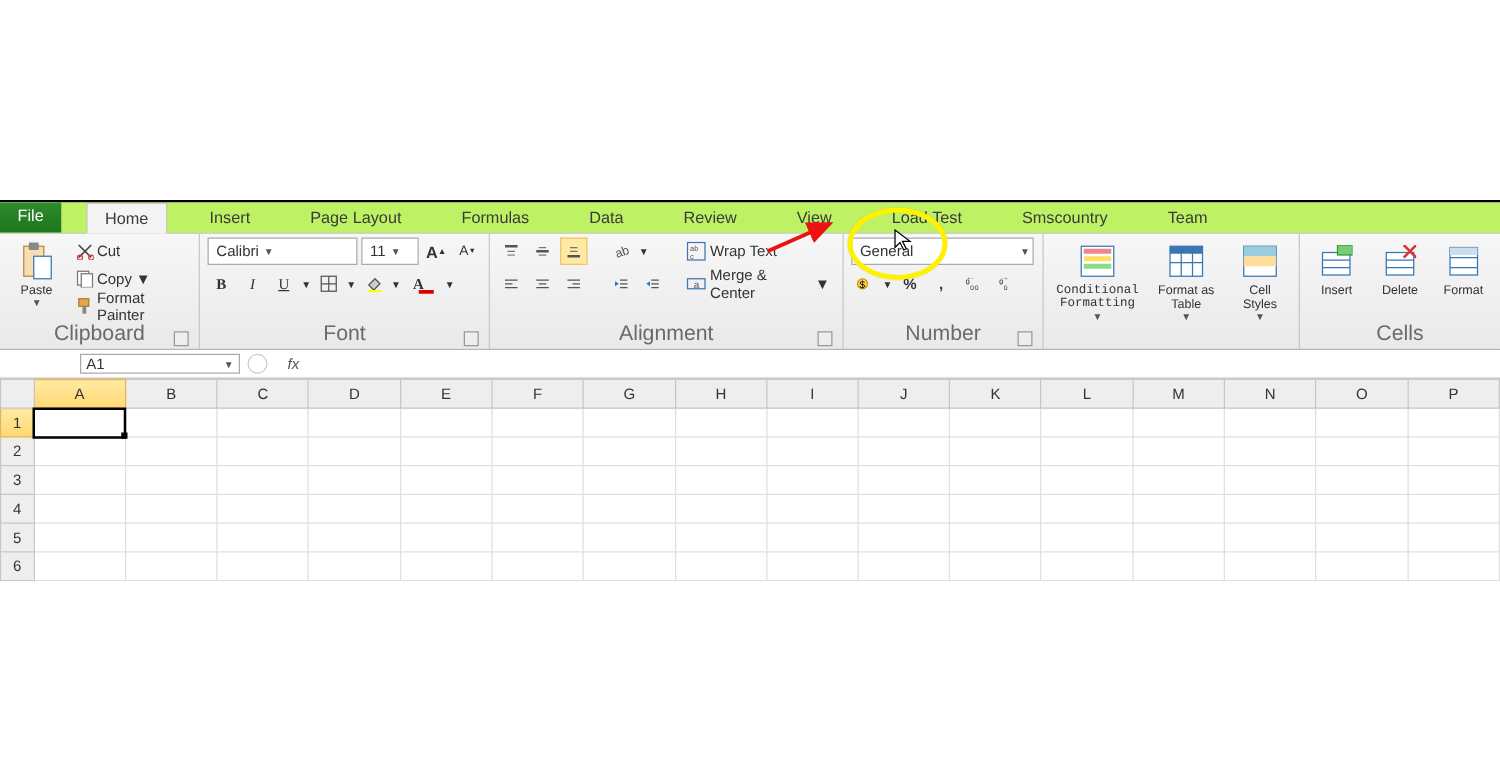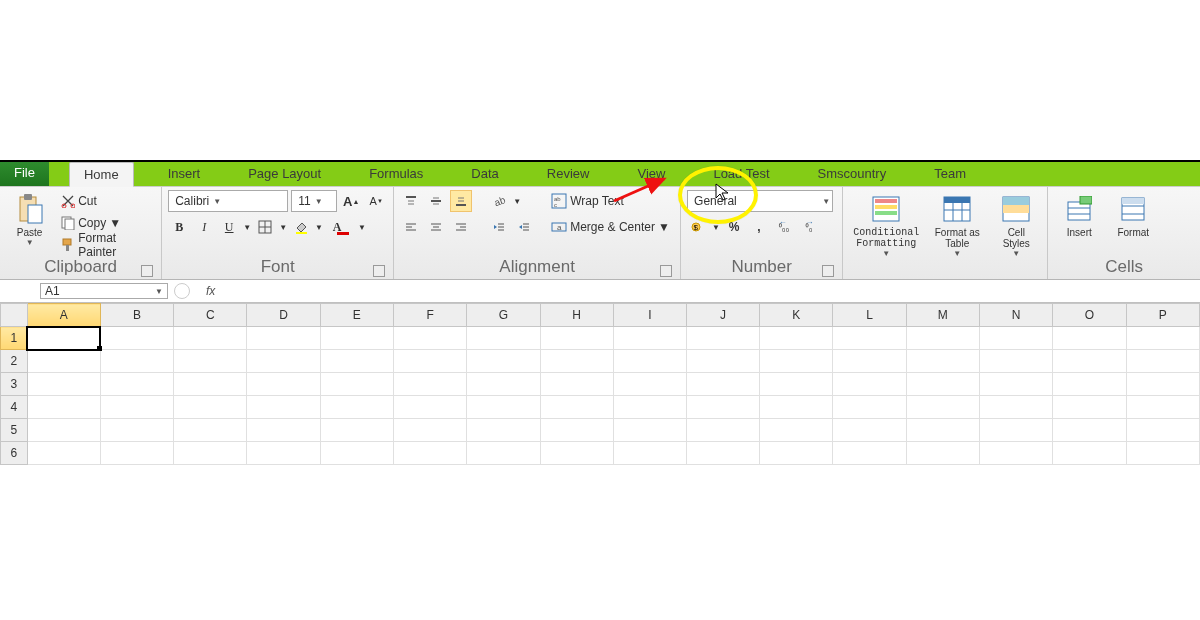--- a/index.html
+++ b/index.html
@@ -14,21 +14,21 @@
   .topspace {
     height: 160px;
     background: #fff;
     border-bottom: 2px solid #000;
   }
   
   .tabstrip {
     display: flex;
     align-items: stretch;
     height: 24px;
-    background: #84cc16;
+    background: #bef264;
     border-bottom: 1px solid #ccc;
   }
   .file-tab {
     background: linear-gradient(#2e8b2e,#1e751e);
     color: #fff;
     padding: 3px 14px;
     font-size: 13px;
     cursor: pointer;
   }
   .tab {
@@ -129,20 +129,21 @@
   }
   svg{display:block;}
 
   
   .fbar {
     display:flex;
     align-items:center;
     height:22px;
     border-bottom:1px solid #c0c0c0;
     background:#fff;
+    padding-left:24px;
   }
   .namebox {
     width:118px;
     display:flex;align-items:center;
     border:1px solid #aaa;
     margin:2px 2px 2px 40px;
     background:#fff;
     padding:0 4px;
     font-size:12px;
   }
@@ -520,20 +521,31 @@
       <div class="bigbtn">
         <span class="ico">
             <svg width="26" height="26">
               <rect x="2" y="6" width="22" height="18" fill="#fff" stroke="#3a76b1"></rect>
               <line x1="2" y1="12" x2="24" y2="12" stroke="#3a76b1"></line>
               <line x1="2" y1="18" x2="24" y2="18" stroke="#3a76b1"></line>
               <rect x="14" y="0" width="12" height="8" fill="#7c7" stroke="#393"></rect>
             </svg>
           </span>
         <span class="lbl">Insert</span>
+      </div>
+      <div class="bigbtn">
+        <span class="ico">
+            <svg width="26" height="26">
+              <rect x="2" y="6" width="22" height="18" fill="#fff" stroke="#3a76b1"></rect>
+              <line x1="2" y1="12" x2="24" y2="12" stroke="#3a76b1"></line>
+              <line x1="2" y1="18" x2="24" y2="18" stroke="#3a76b1"></line>
+              <path d="M16 0 L26 10 M26 0 L16 10" stroke="#d33" stroke-width="2"></path>
+            </svg>
+          </span>
+        <span class="lbl">Delete</span>
       </div>
       <div class="bigbtn">
         <span class="ico">
             <svg width="26" height="26">
               <rect x="2" y="2" width="22" height="22" fill="#fff" stroke="#3a76b1"></rect>
               <line x1="2" y1="10" x2="24" y2="10" stroke="#3a76b1"></line>
               <line x1="2" y1="18" x2="24" y2="18" stroke="#3a76b1"></line>
               <rect x="2" y="2" width="22" height="6" fill="#cde"></rect>
             </svg>
           </span>

